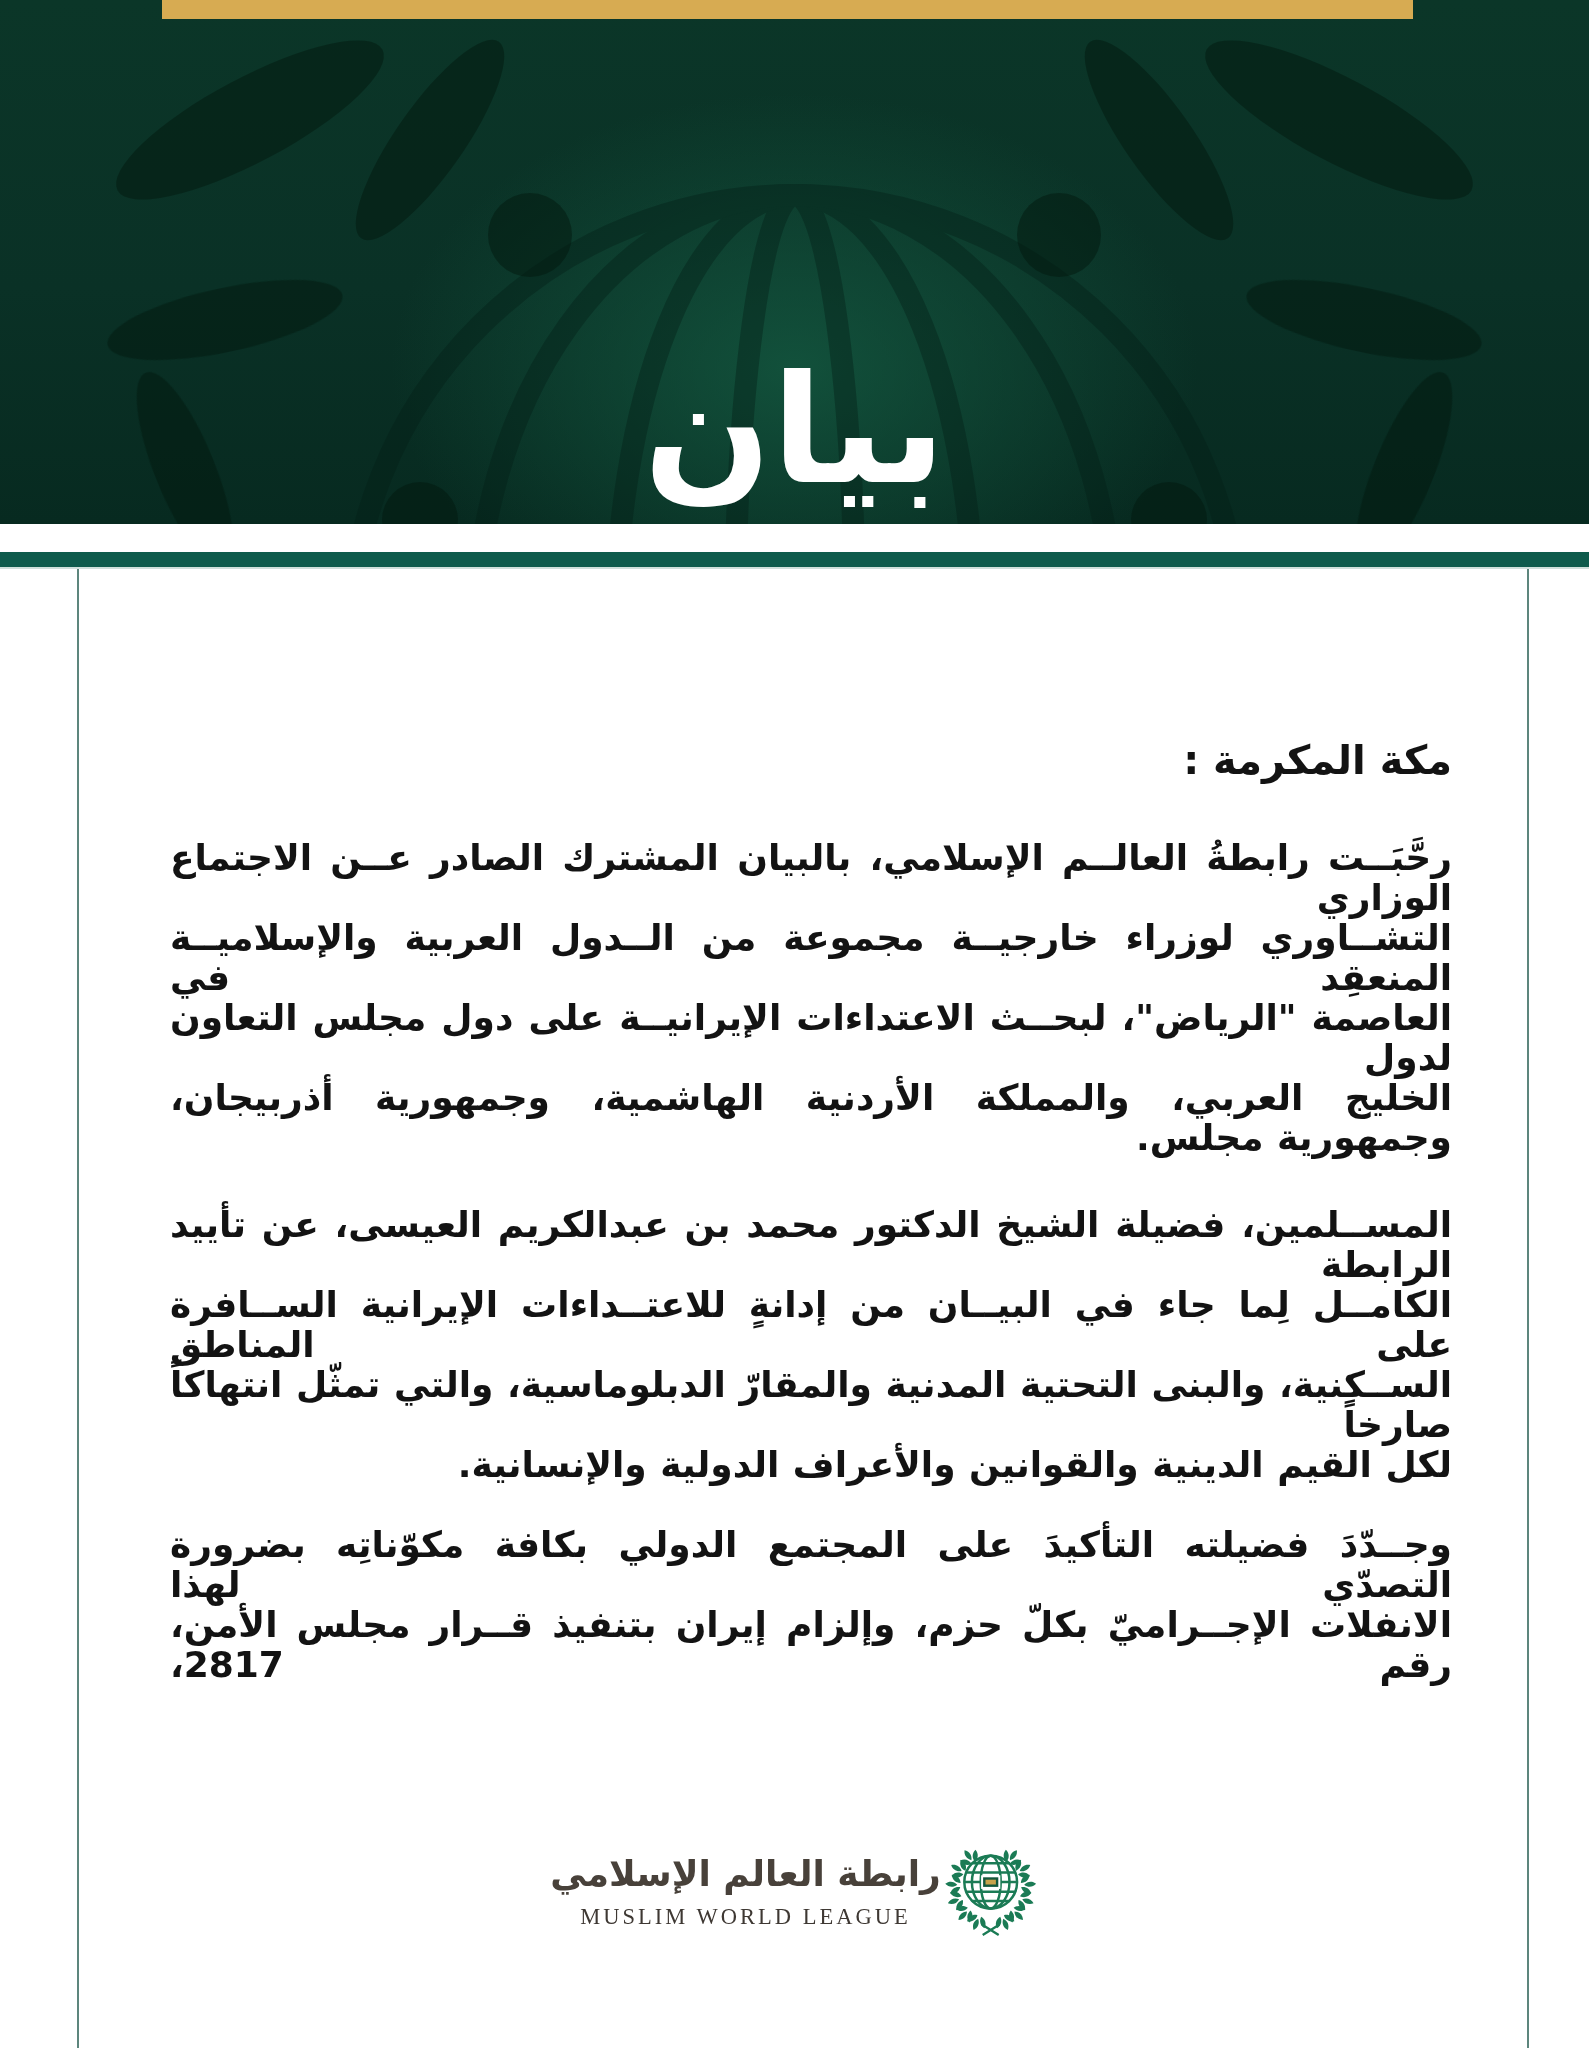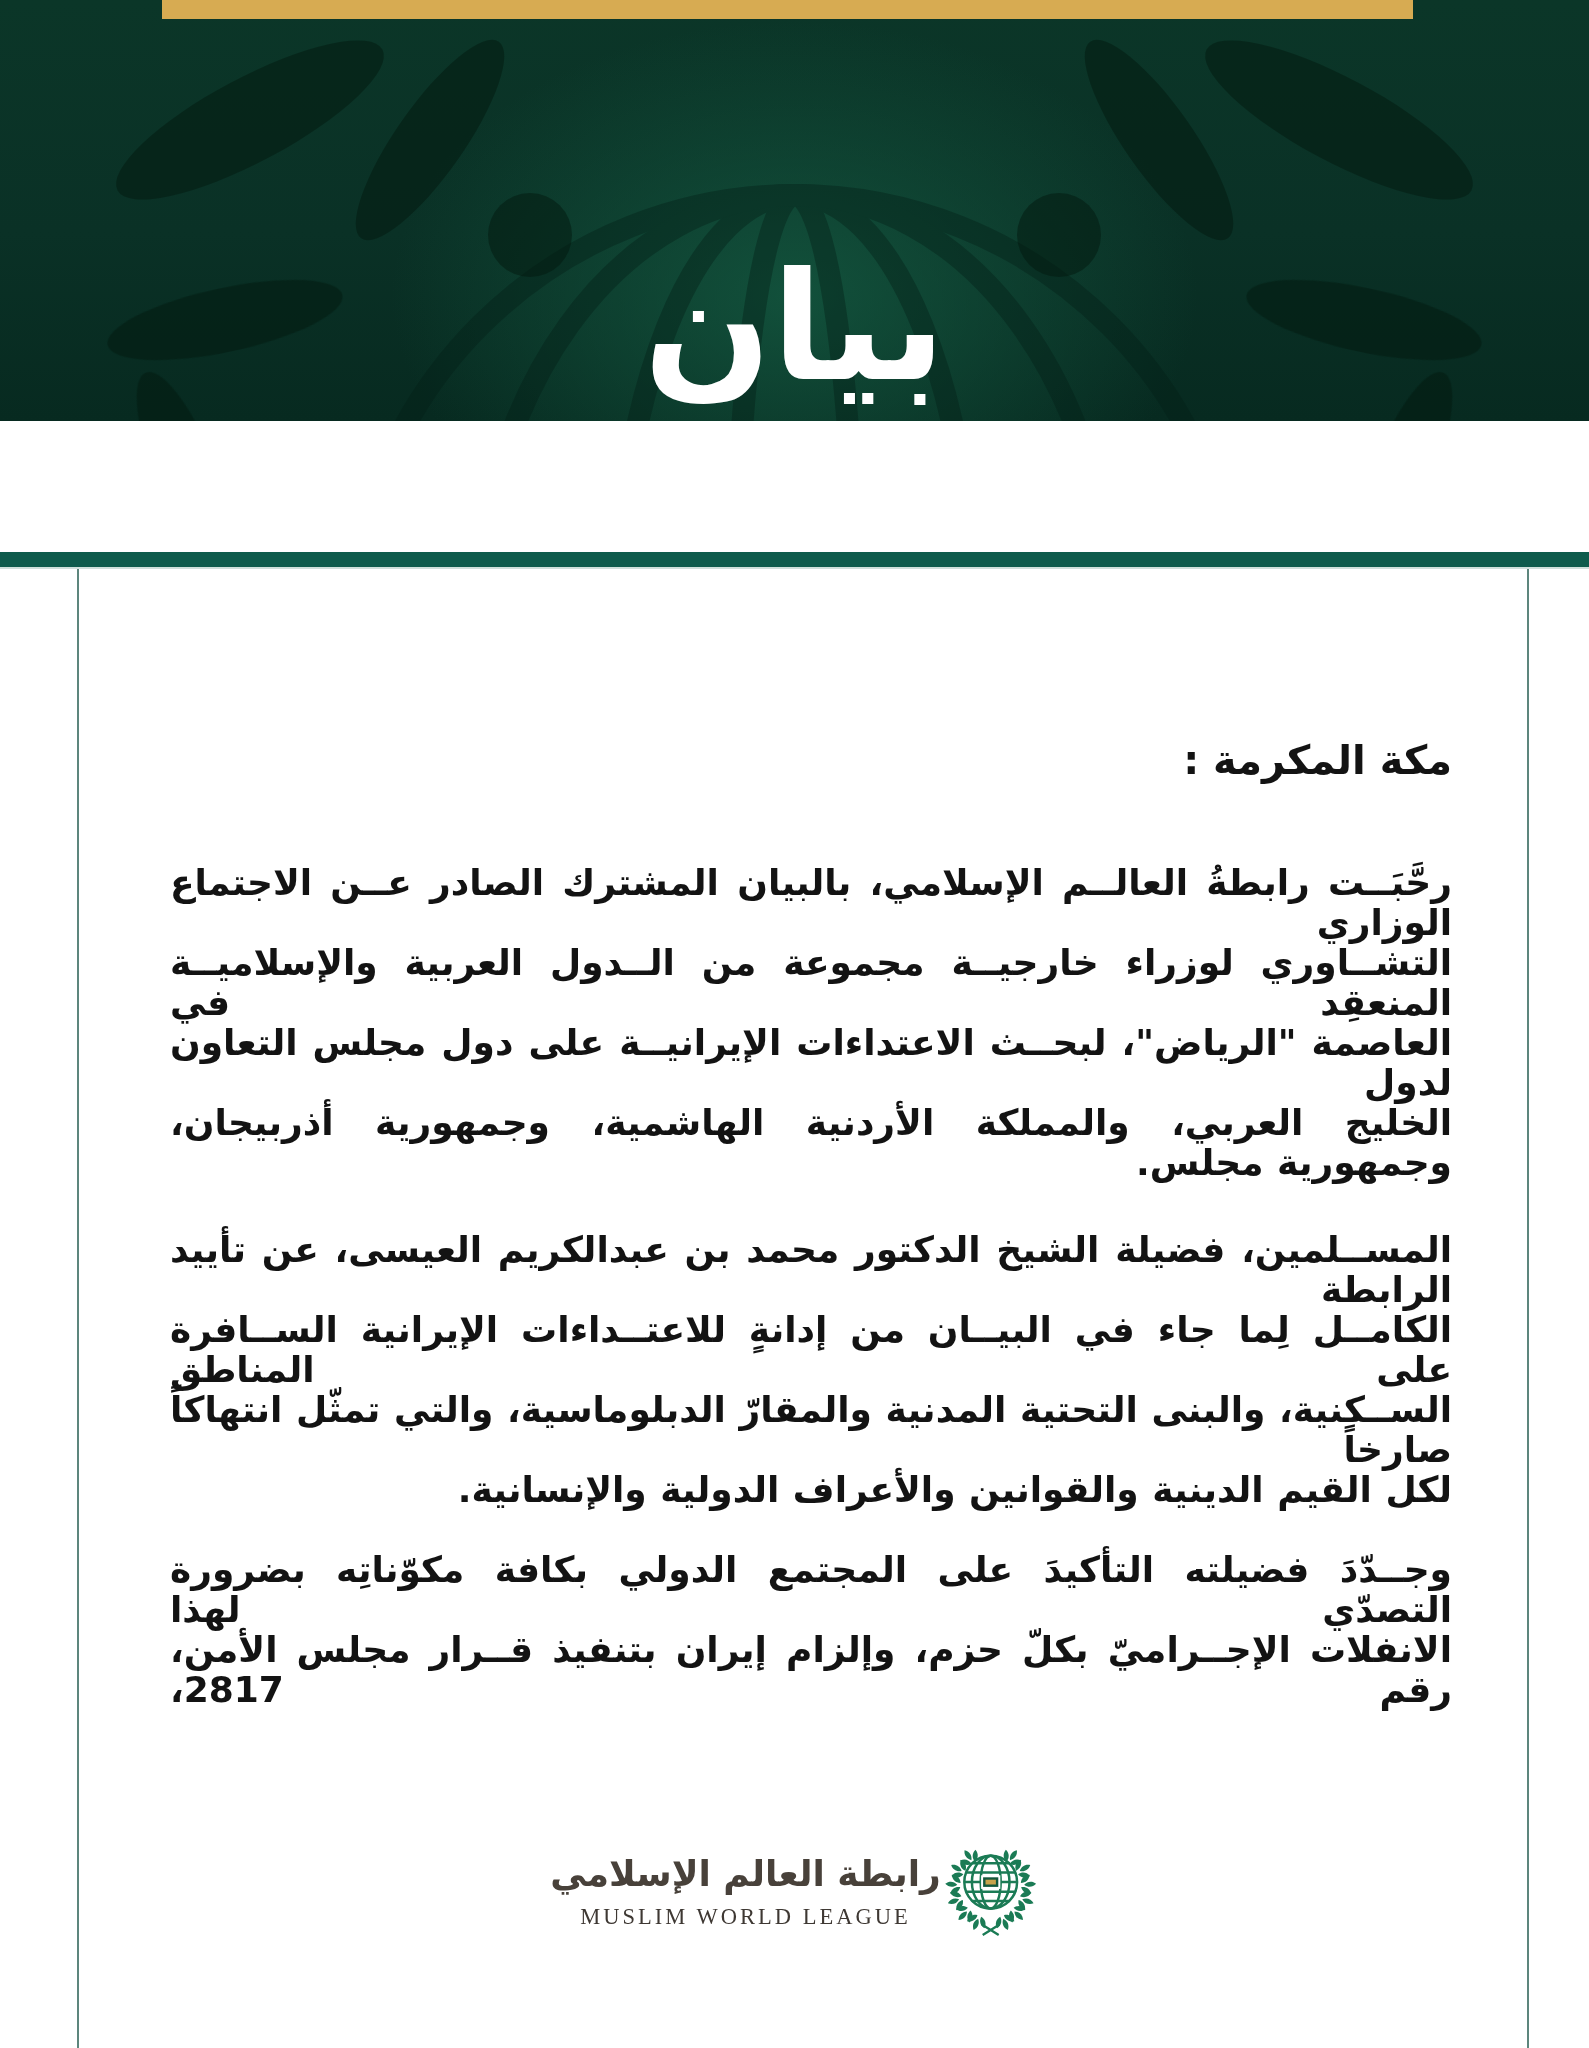--- a/index.html
+++ b/index.html
@@ -3,21 +3,21 @@
 <meta charset="utf-8">
 <style>
   html,body { margin:0; padding:0; background:#ffffff; }
   .canvas {
     position:relative; width:1589px; height:2048px; overflow:hidden;
     background:#ffffff; font-family:"DejaVu Sans", sans-serif;
   }
 
   
   .header {
-    position:absolute; top:0; left:0; width:1589px; height:421px; overflow:hidden;
+    position:absolute; top:0; left:0; width:1589px; height:524px; overflow:hidden;
     background:
       radial-gradient(560px 380px at 50% 70%, rgba(21,92,67,.75), rgba(21,92,67,0) 72%),
       linear-gradient(180deg,#0B3628 0%, #0A3126 55%, #072A20 100%);
   }
   .header-decor { position:absolute; top:0; left:0; }
   .gold-bar { position:absolute; top:0; left:162px; width:1251px; height:19px; background:#D7AB52; }
   .banner-title {
     position:absolute; bottom:8px; left:0; width:100%;
     text-align:center; color:#ffffff; font-weight:bold;
     font-size:150px; line-height:1.15; letter-spacing:2px;
@@ -29,21 +29,21 @@
 
   
   .rule-left  { position:absolute; top:569px; bottom:0; left:77px;  width:2px; background:#5D867D; }
   .rule-right { position:absolute; top:569px; bottom:0; left:1527px; width:2px; background:#5D867D; }
 
   
   .content {
     position:absolute; top:730px; left:170px; right:137px;
     direction:rtl; color:#131313; font-weight:bold;
   }
-  .city-heading { font-size:40px; line-height:60px; text-align:right; margin:0 0 73px 0; }
+  .city-heading { font-size:40px; line-height:60px; text-align:right; margin:0 0 48px 0; }
   .para { margin:0 0 47px 0; font-size:36px; }
   .para.tight { margin-bottom:40px; }
   .para .line { line-height:40px; text-align:justify; text-align-last:justify; word-spacing:1px; }
   .para .line.last { text-align:justify; text-align-last:right; }
 
   
   .logo {
     position:absolute; top:1838px; left:50%; transform:translateX(-50%);
     display:flex; flex-direction:row; align-items:center; gap:2px; direction:ltr;
   }

